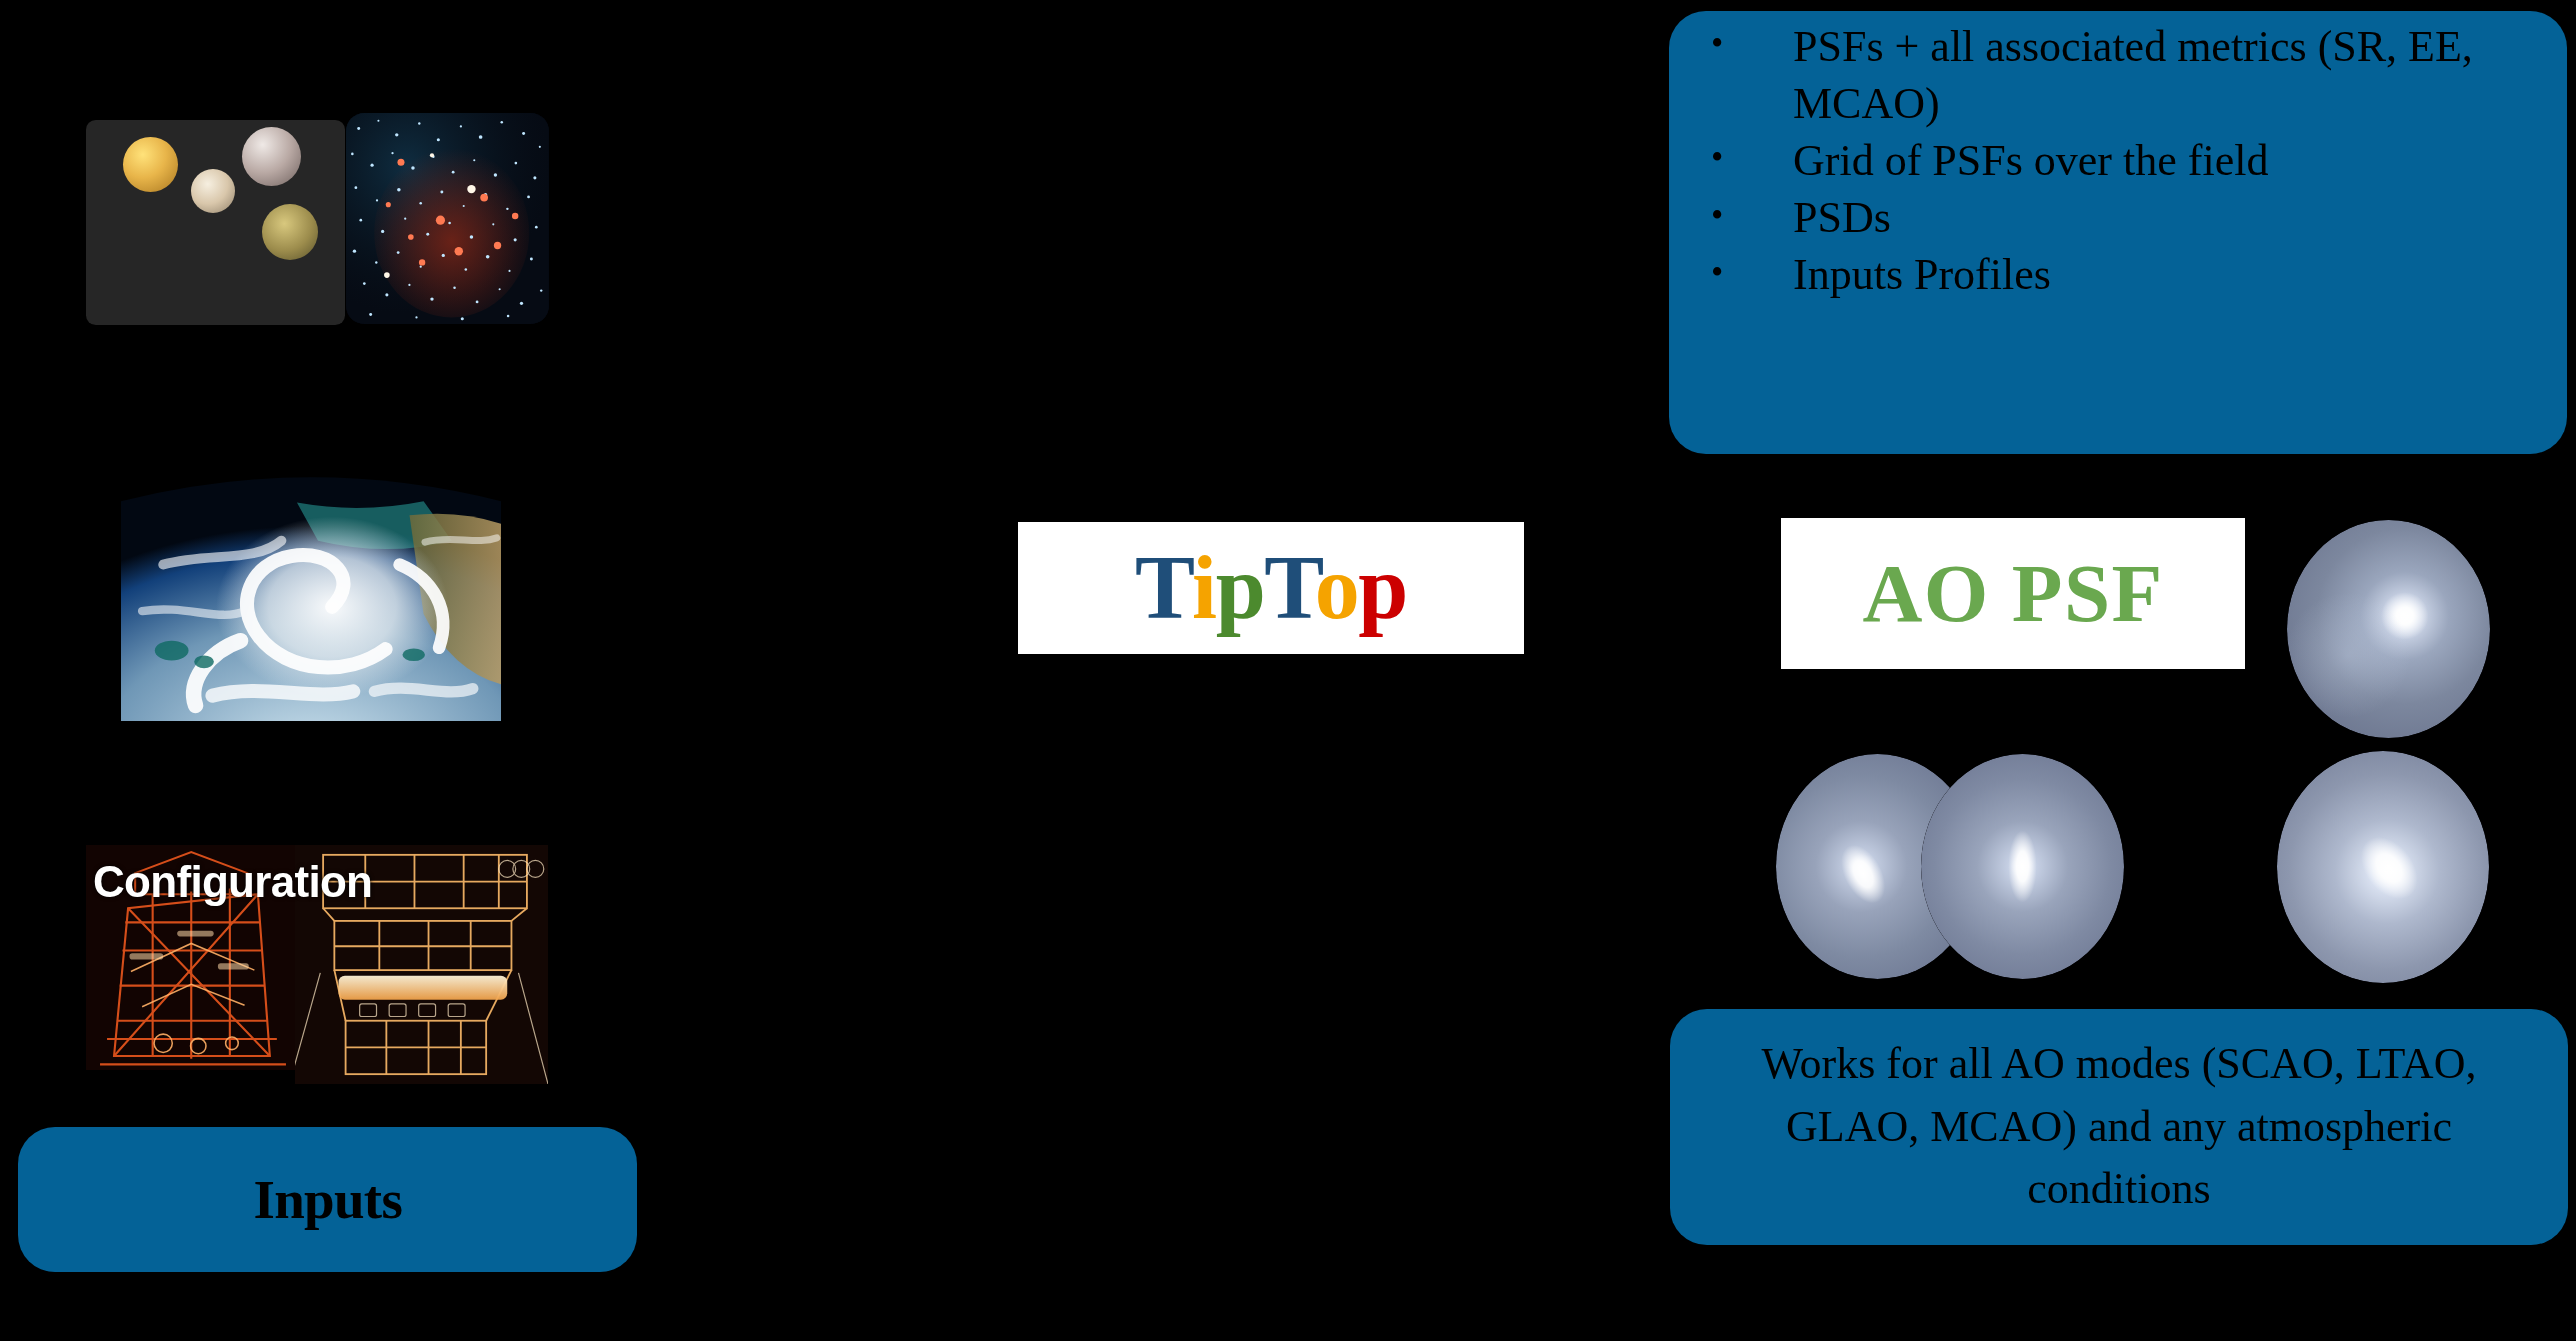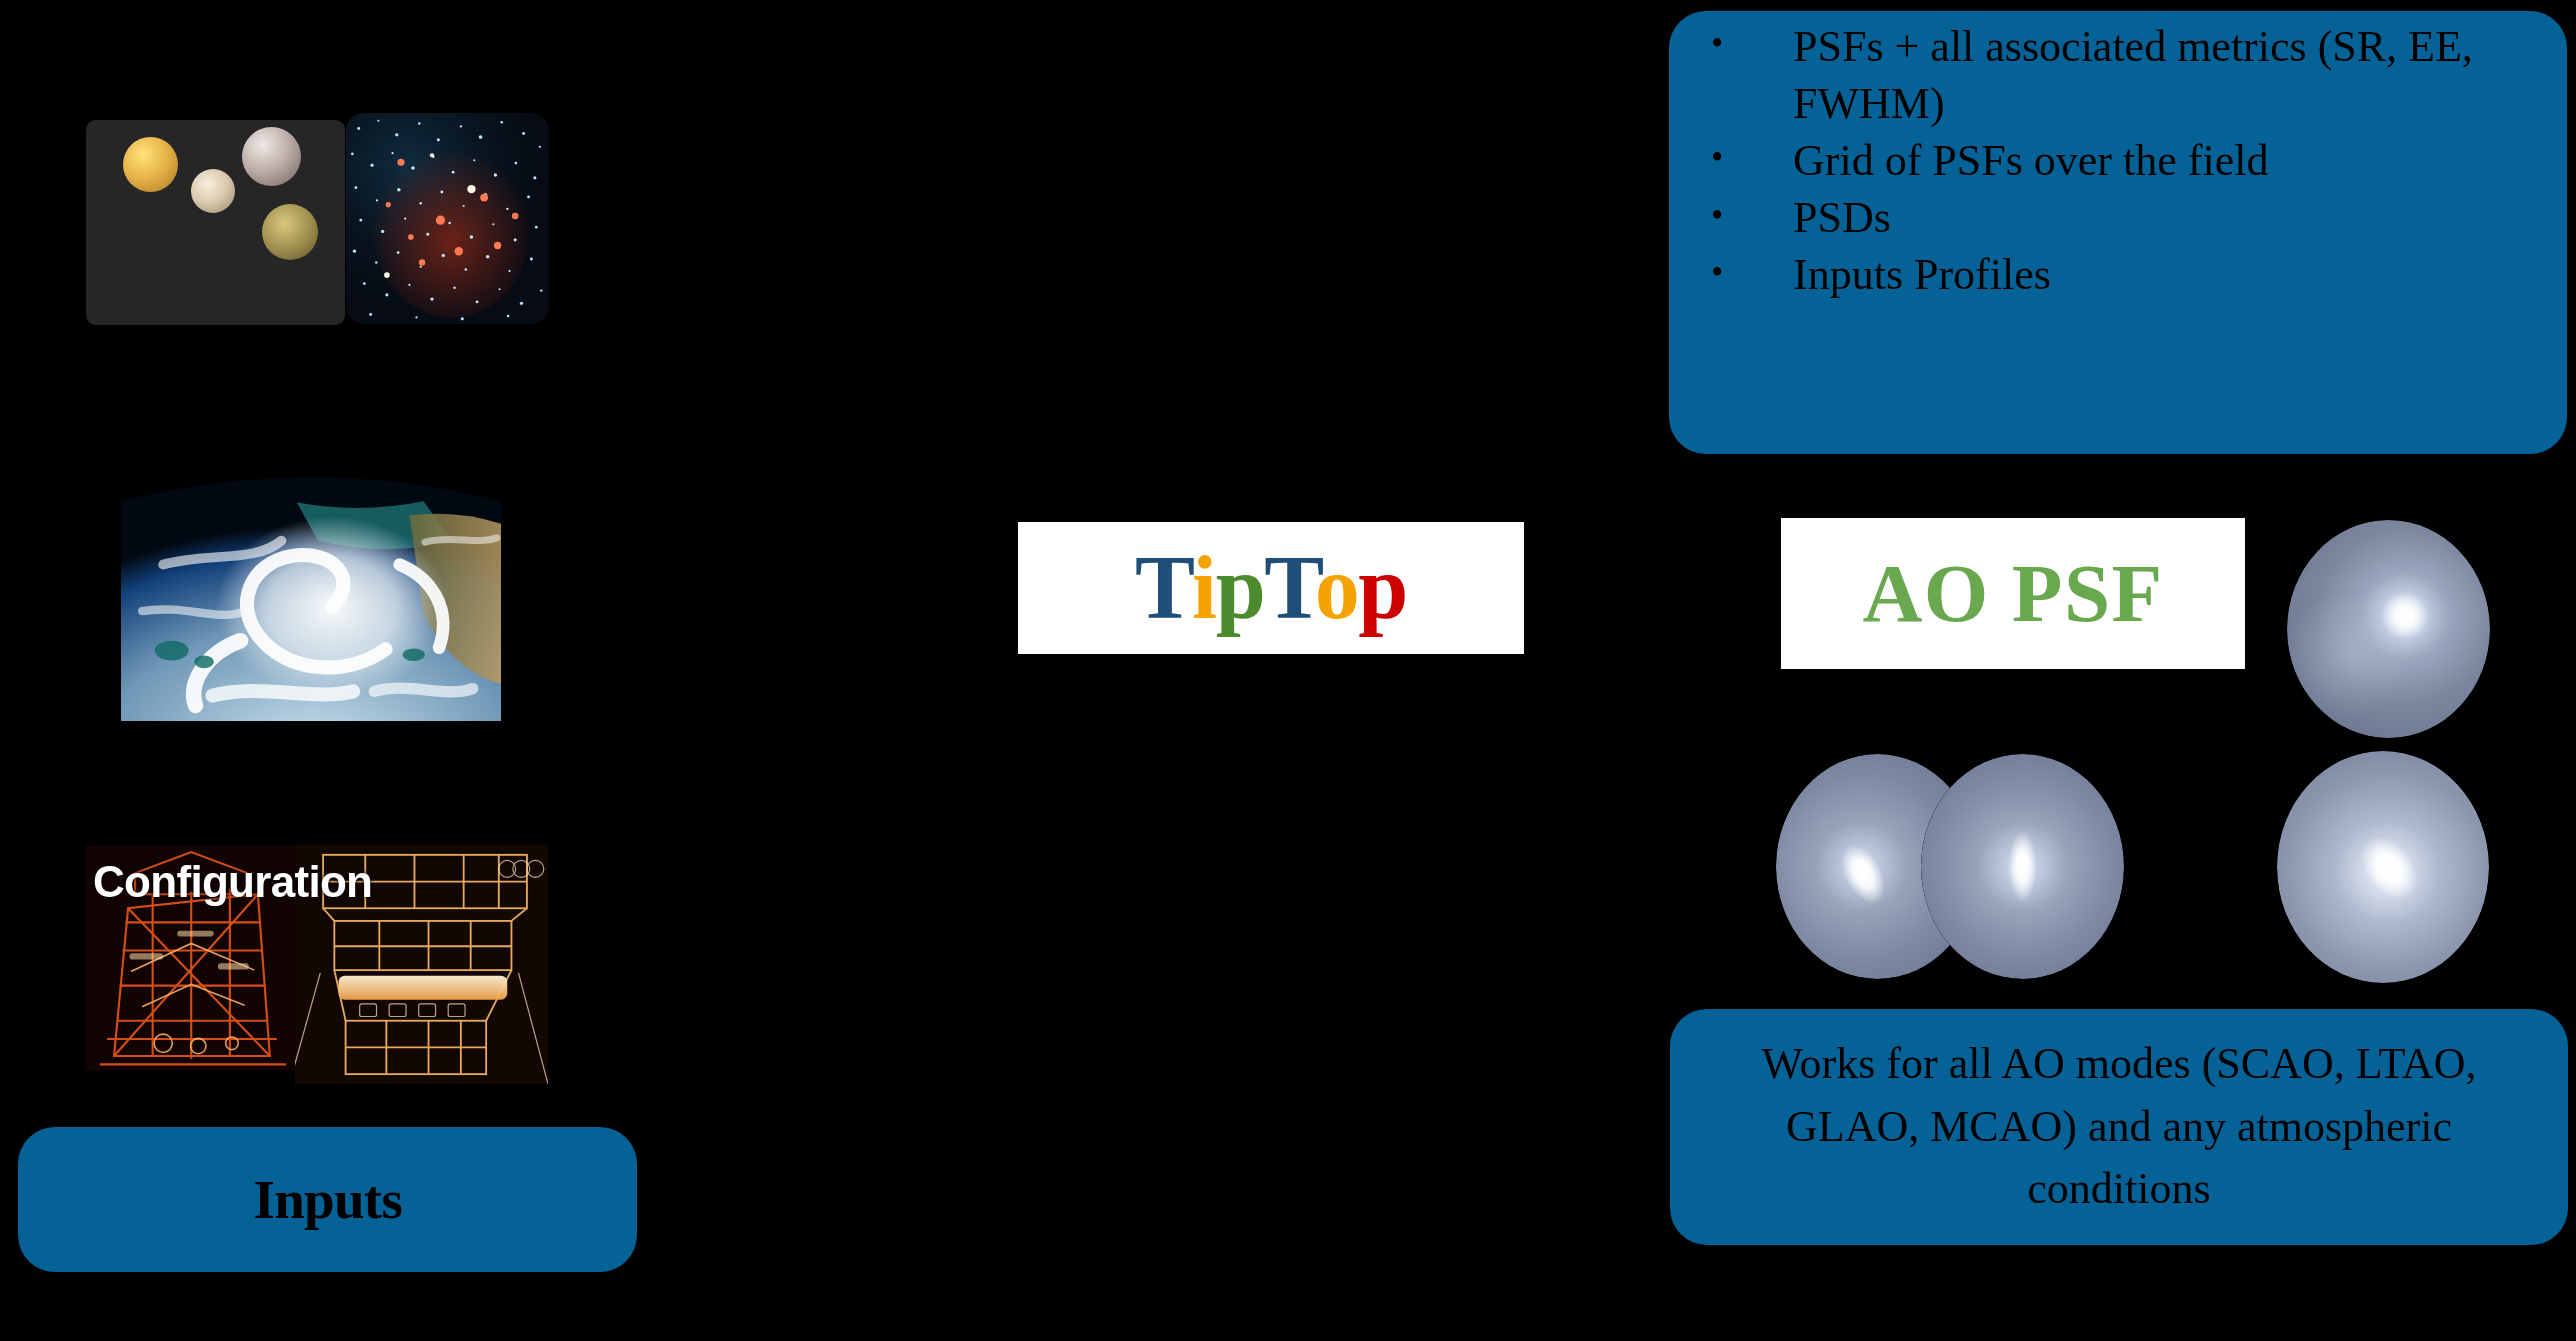--- a/index.html
+++ b/index.html
@@ -343,21 +343,21 @@
 
 <div class="psf" id="psf-br">
   <div class="halo" style="background:radial-gradient(circle at 52% 52%, #fbfdff 0%, #dbe3f2 10%, #aeb8cd 32%, #8d97ae 60%, #79839c 86%, #646d86 100%);"></div>
   <div class="halo" style="background:radial-gradient(ellipse 11% 15% at 52% 52%, rgba(255,255,255,1) 0%, rgba(255,255,255,.9) 45%, rgba(255,255,255,0) 100%); transform:rotate(-38deg);"></div>
 </div>
 
 <div class="panel" id="outputs-panel" style="background: rgb(4, 98, 151);">
   <ul id="outputs-list">
     <li>
       <span class="bul">•</span>
-      <span>PSFs + all associated metrics (SR, EE, FWHM)</span>
+      <span>PSFs + all associated metrics (SR, EE, MCAO)</span>
     </li>
     <li>
       <span class="bul">•</span>
       <span>Grid of PSFs over the field</span>
     </li>
     <li>
       <span class="bul">•</span>
       <span>PSDs</span>
     </li>
     <li>

